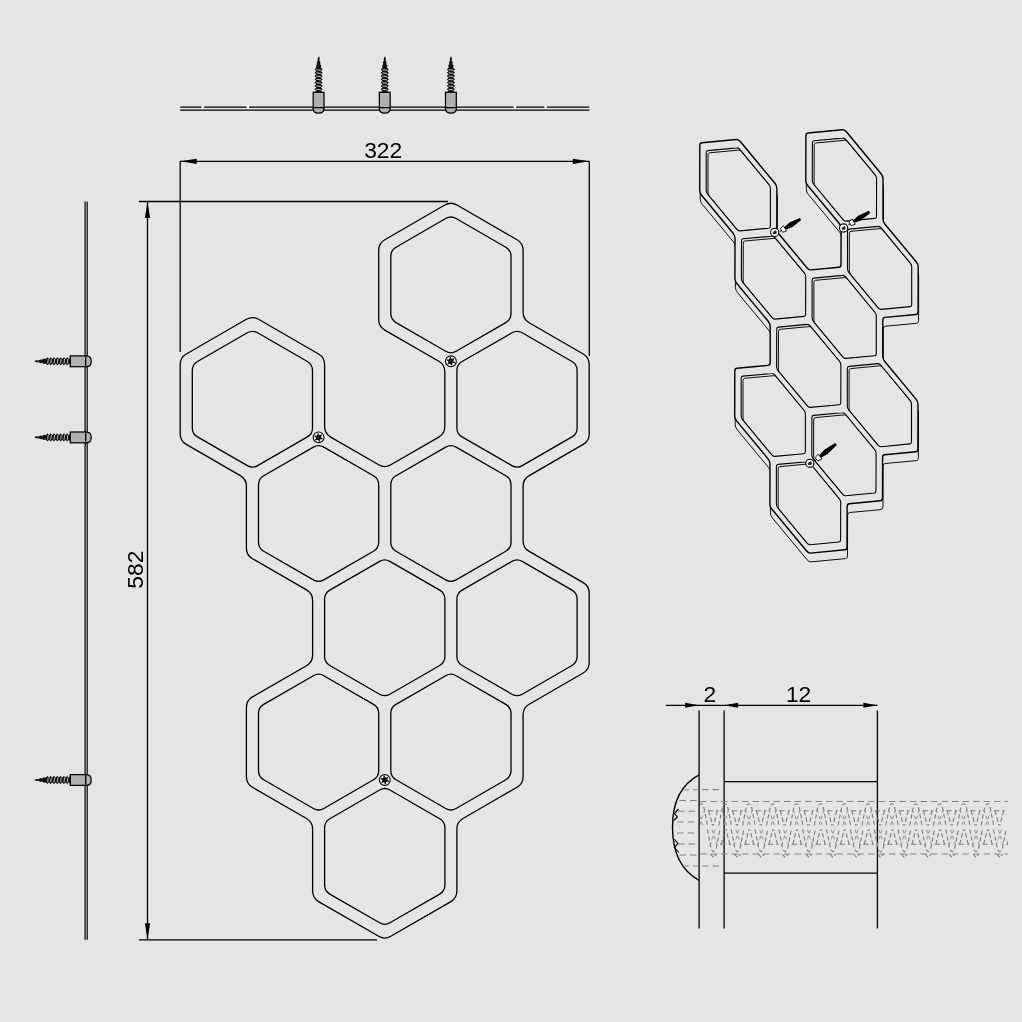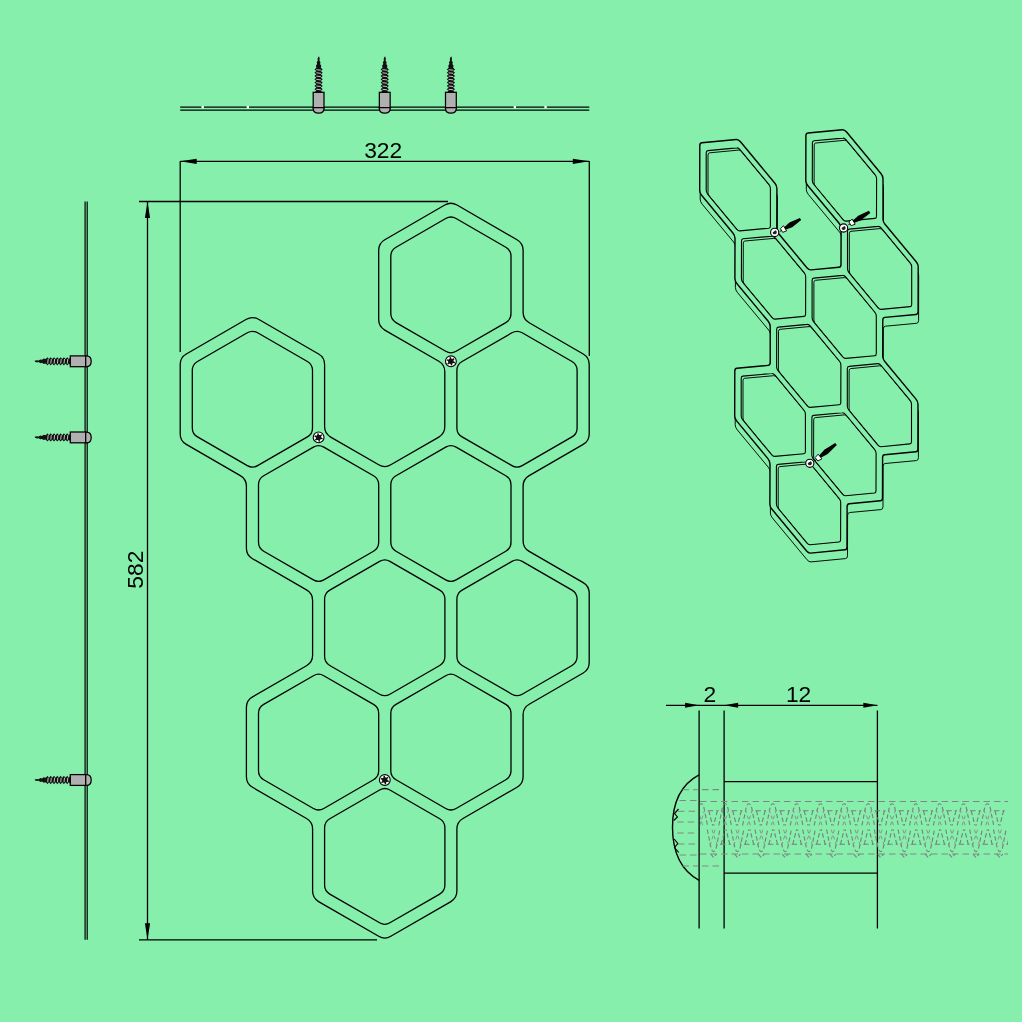--- a/index.html
+++ b/index.html
@@ -1,14 +1,14 @@
 <!DOCTYPE html>
 <html><head><meta charset="utf-8"><style>
 html,body{margin:0;padding:0;background:#fff;}
-#c{position:relative;width:1022px;height:1022px;background:#86efac;overflow:hidden;}
+#c{position:relative;width:1022px;height:1022px;background:#e5e5e5;overflow:hidden;}
 .ln{fill:none;stroke:#000;stroke-width:1.3;}
 .lt{fill:none;stroke:#000;stroke-width:1.2;}
 .lnb{fill:none;stroke:#000;stroke-width:0.95;}
 .lniso{fill:none;stroke:#000;stroke-width:1.4;}
 .lnh{fill:none;stroke:#000;stroke-width:1.1;}
 .dash{fill:none;stroke:#858585;stroke-width:1.05;stroke-dasharray:6.5 4;}
 .dg{fill:none;stroke:#7d7d7d;stroke-width:1.1;stroke-dasharray:4.5 2.4;}
 .dg2{fill:none;stroke:#7d7d7d;stroke-width:1.1;stroke-dasharray:5.5 3;}
 .dg3{fill:none;stroke:#8d8d8d;stroke-width:0.95;stroke-dasharray:3.8 2.6;}
 .dim{font-family:"Liberation Sans",sans-serif;font-size:22.8px;fill:#000;}

